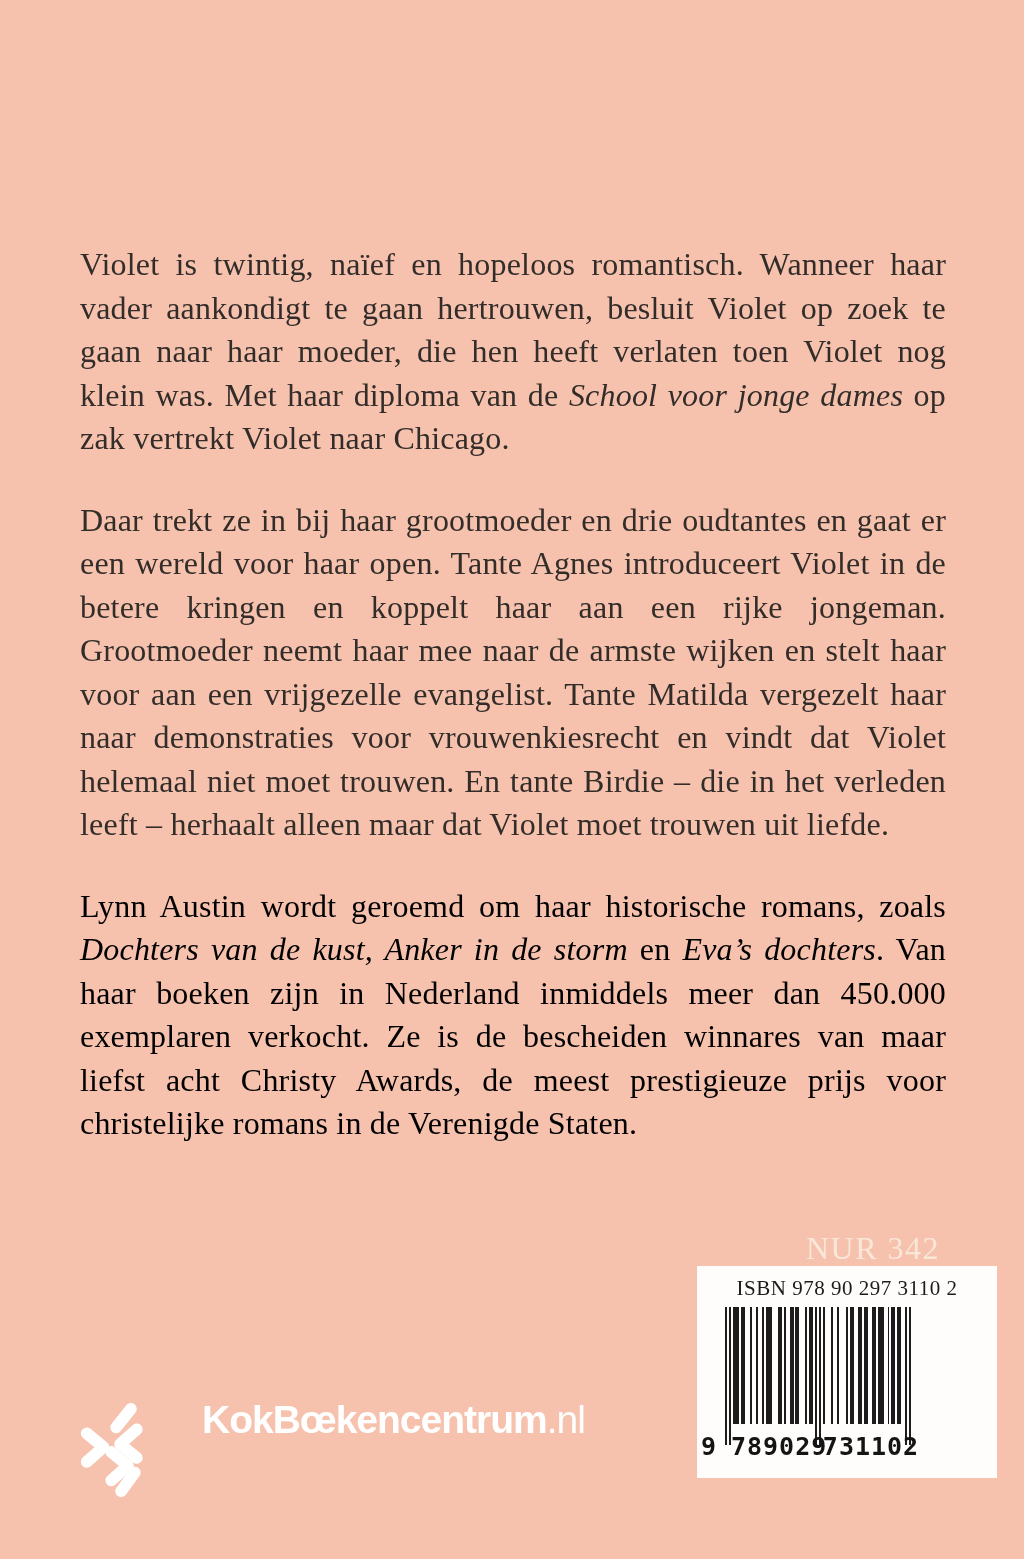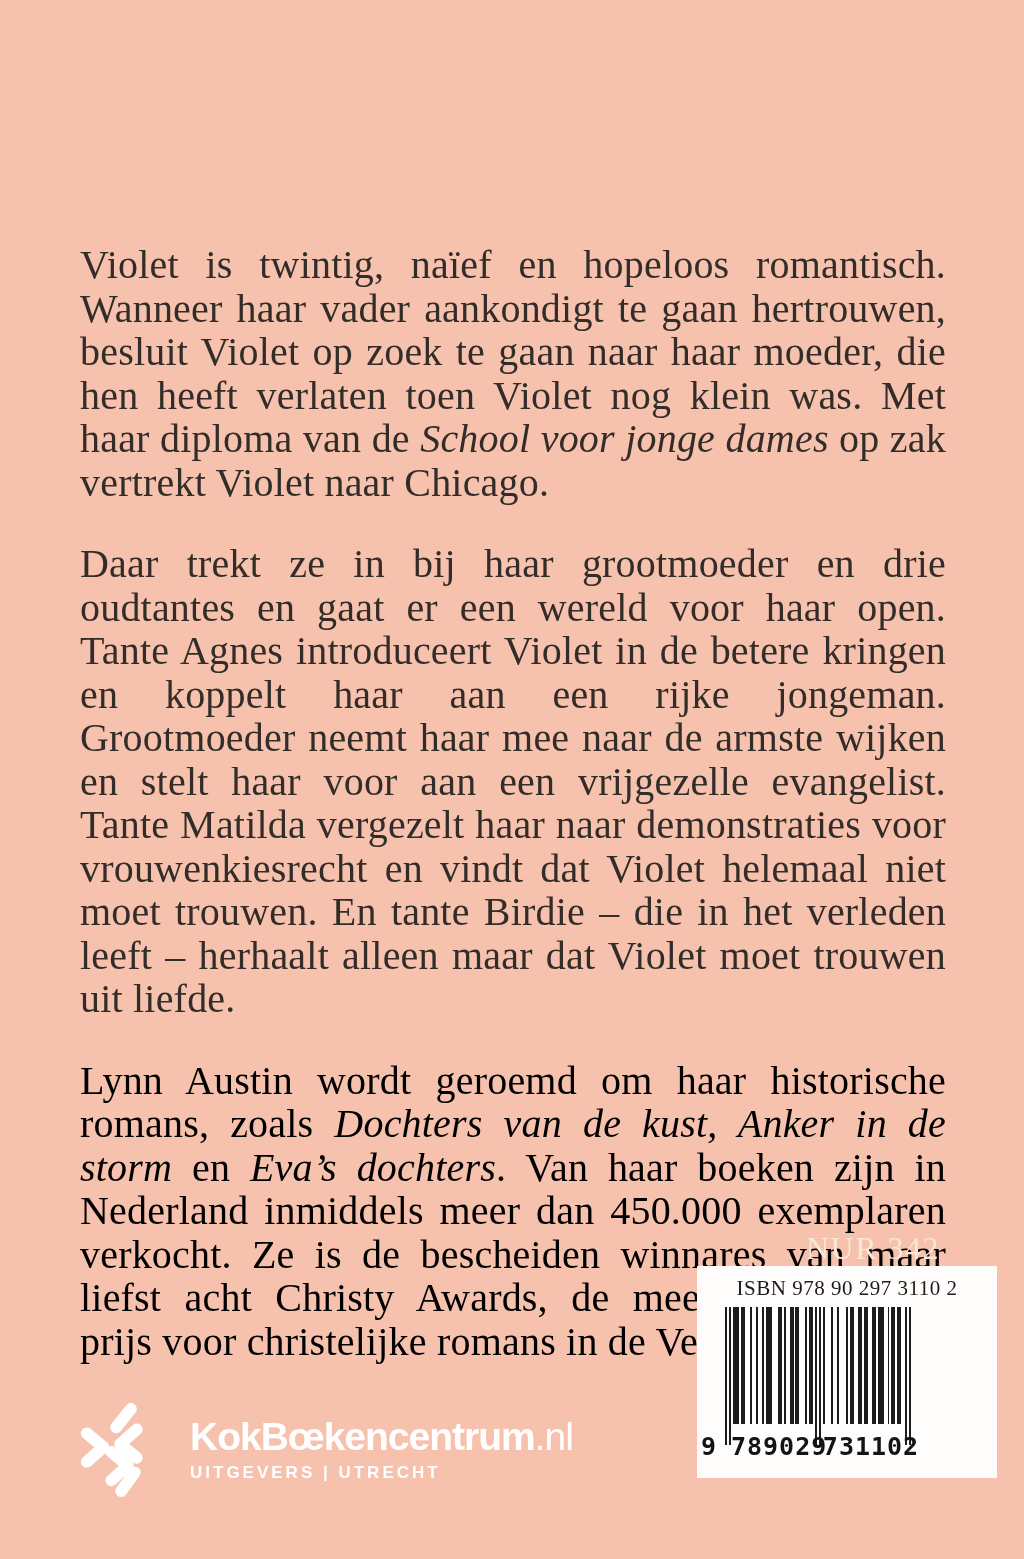--- a/index.html
+++ b/index.html
@@ -16,21 +16,21 @@
     text-align:center;
     color:#dd6a4a;
     font-size:31px;line-height:57px;
   }
   
   .content{
     position:absolute;left:80px;right:78px;top:243px;
   }
   .content p{
     margin:0 0 38px 0;
-    font-size:40px;line-height:43.5px;
+    font-size:32px;line-height:43.5px;
     color:#332d2a;
     text-align:justify;
     letter-spacing:.2px;
   }
   .content p.accent{color:#000000;}
   .it{font-style:italic;}
   
   .nur{
     position:absolute;top:1230px;right:84px;
     color:#f9e7d8;
@@ -60,21 +60,21 @@
     font-weight:bold;font-size:25px;line-height:1;
     color:#141414;letter-spacing:1px;
     text-align:center;
   }
   .bc-first{left:-26px;width:20px;}
   .bc-g1{left:3.2%;width:44.2%;}
   .bc-g2{left:52.6%;width:44.2%;}
   
   .publisher{
     position:absolute;left:76px;top:1400px;
-    display:flex;align-items:center;gap:16px;
+    display:flex;gap:28px;
     color:#ffffff;
   }
   .pub-mark{width:98px;height:100px;flex:0 0 auto;}
   .pub-name{
     font-family:"Liberation Sans", sans-serif;
     font-weight:bold;font-size:39px;line-height:1.05;
     letter-spacing:-1px;
   }
   .pub-name .tld{font-weight:normal;}
   .pub-sub{
@@ -158,17 +158,16 @@
   <div class="publisher">
     <svg class="pub-mark" viewBox="0 0 100 100" fill="none" stroke="#ffffff" stroke-width="12" stroke-linecap="round" stroke-linejoin="round">
       <path d="M56 8 L41 27"></path>
       <path d="M11 33 L28 47 L11 62"></path>
       <path d="M62 29 L45 44 L62 58"></path>
       <path d="M36 52 L53 66 L36 81"></path>
       <path d="M60 73 L46 92"></path>
     </svg>
     <div class="pub-text">
       <div class="pub-name"><span>KokBœkencentrum</span><span class="tld">.nl</span></div>
-      <div class="pub-sub">UITGEVERS | UTRECHT</div>
     </div>
   </div>
 
 </div>
 
 </body></html>

